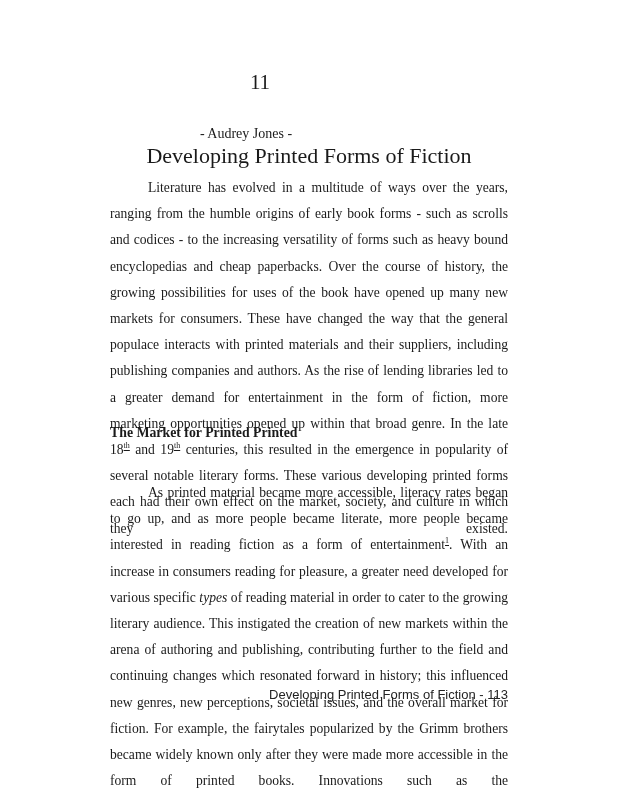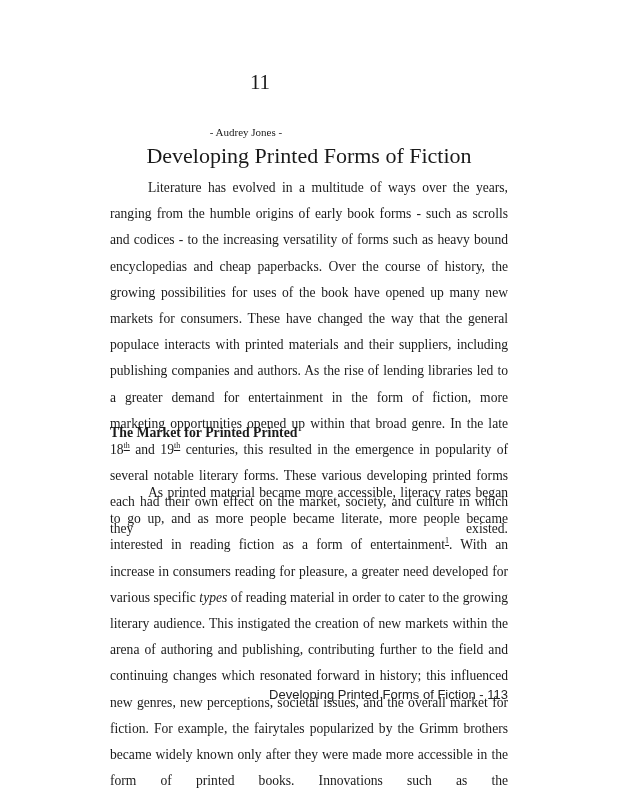--- a/index.html
+++ b/index.html
@@ -1,21 +1,21 @@
 <!DOCTYPE html>
 <html><head>
 <meta charset="utf-8">
 <style>
   html, body { margin: 0; padding: 0; background: #ffffff; }
   body { width: 618px; height: 800px; position: relative; overflow: hidden; }
   .page { position: absolute; left: 0; top: 0; width: 618px; height: 800px; background: #fff; color: #1a1a1a;
     font-family: "Liberation Serif", "DejaVu Serif", serif; }
   .chapnum { position: absolute; left: 0; width: 520px; top: 70px; text-align: center; font-size: 21px; }
   .title { position: absolute; left: 0; width: 618px; top: 103px; text-align: center; font-size: 22px; margin-top: 40px; }
-  .author { position: absolute; left: 0; width: 492px; top: 126px; text-align: center; font-size: 11px; }
+  .author { position: absolute; left: 0; width: 492px; top: 126px; text-align: center; font-size: 14px; }
   .body { position: absolute; left: 110px; width: 398px; font-size: 13.6px; line-height: 26.2px; text-align: justify; }
   .p1 { top: 175px; }
   .p2 { top: 480px; }
   .body p { margin: 0; text-indent: 38px; text-align-last: left; }
   .body p.cont { text-align-last: justify; }
   .heading { position: absolute; left: 110px; top: 425px; font-size: 13.8px; font-weight: bold; }
   sup { font-size: 8px; line-height: 0; vertical-align: super; text-decoration: underline; }
   .footer { position: absolute; right: 110px; top: 687px; font-family: Liberation Sans, sans-serif; font-size: 13px; color: #222; }
 </style>
 </head>

